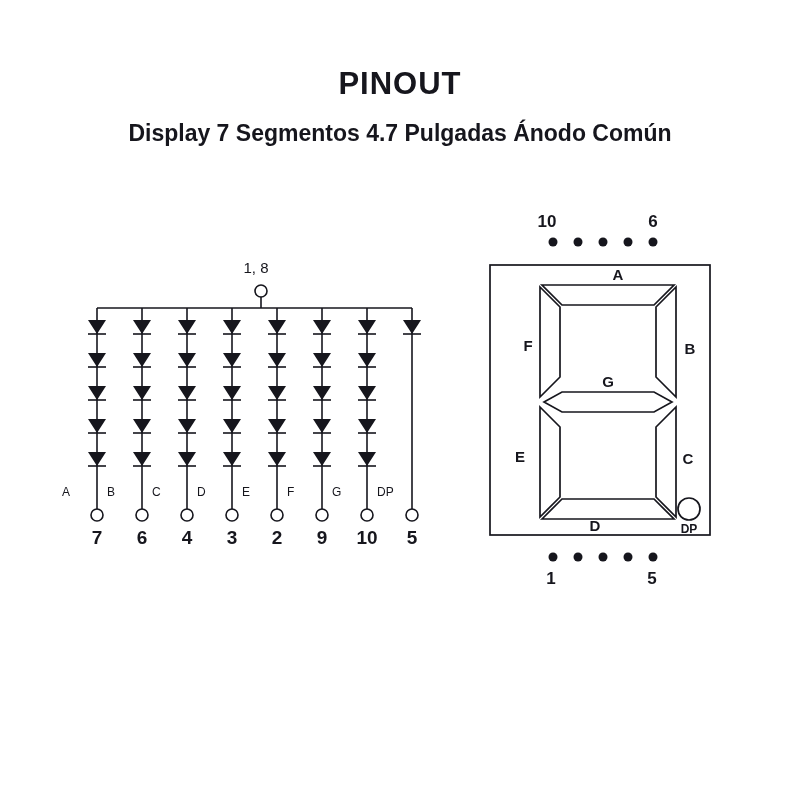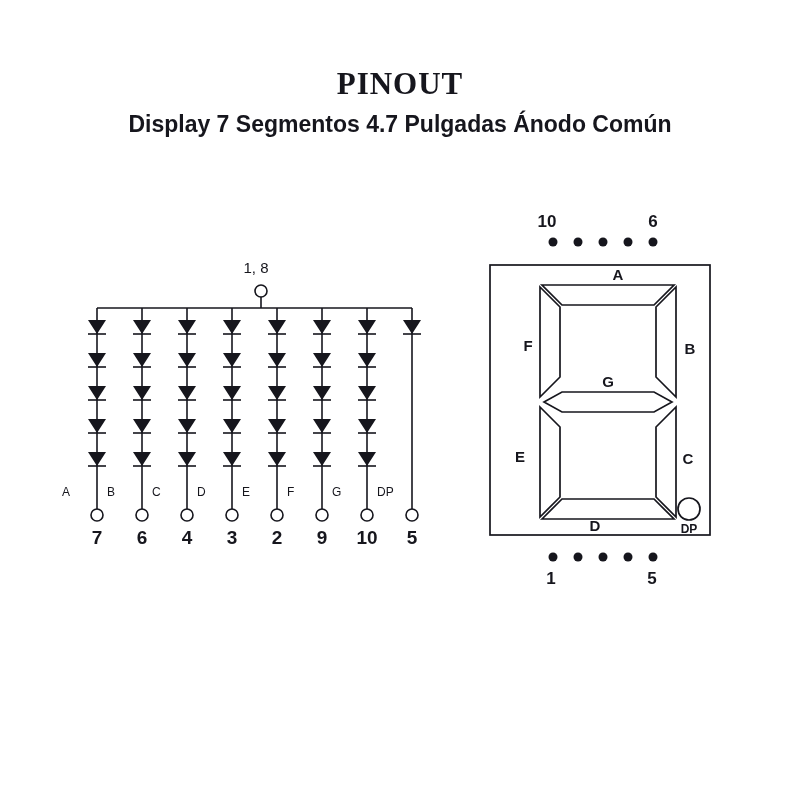--- a/index.html
+++ b/index.html
@@ -3,24 +3,24 @@
 <meta charset="utf-8">
 <style>
   :root { --ink:#16161d; --bg:#ffffff; }
   html,body { margin:0; padding:0; background:var(--bg); }
   .page {
     position:relative; width:800px; height:800px; background:var(--bg);
     font-family:"Liberation Sans", sans-serif; color:var(--ink); overflow:hidden;
   }
   .title {
     position:absolute; top:66px; left:0; width:100%; margin:0;
-    text-align:center; font-size:31px; font-weight:800; letter-spacing:1px; color:var(--ink);font-family:Liberation Serif, serif;
+    text-align:center; font-size:31px; font-weight:800; letter-spacing:1px; color:var(--ink);
   }
   .subtitle {
-    position:absolute; top:111px; left:0; width:100%; margin:0;
+    position:absolute; top:120px; left:0; width:100%; margin:0;
     text-align:center; font-size:23px; font-weight:700; color:var(--ink);
   }
   svg.schematic { position:absolute; left:60px; top:255px; }
   svg.display   { position:absolute; left:480px; top:205px; }
   .wire   { stroke:var(--ink); stroke-width:1.6; fill:none; }
   .diode  { fill:var(--ink); stroke:none; }
   .open-dot { fill:#ffffff; stroke:var(--ink); stroke-width:1.6; }
   .dot    { fill:var(--ink); }
   .outline{ fill:none; stroke:var(--ink); stroke-width:1.7; }
   .seg    { fill:#ffffff; stroke:var(--ink); stroke-width:1.7; }

